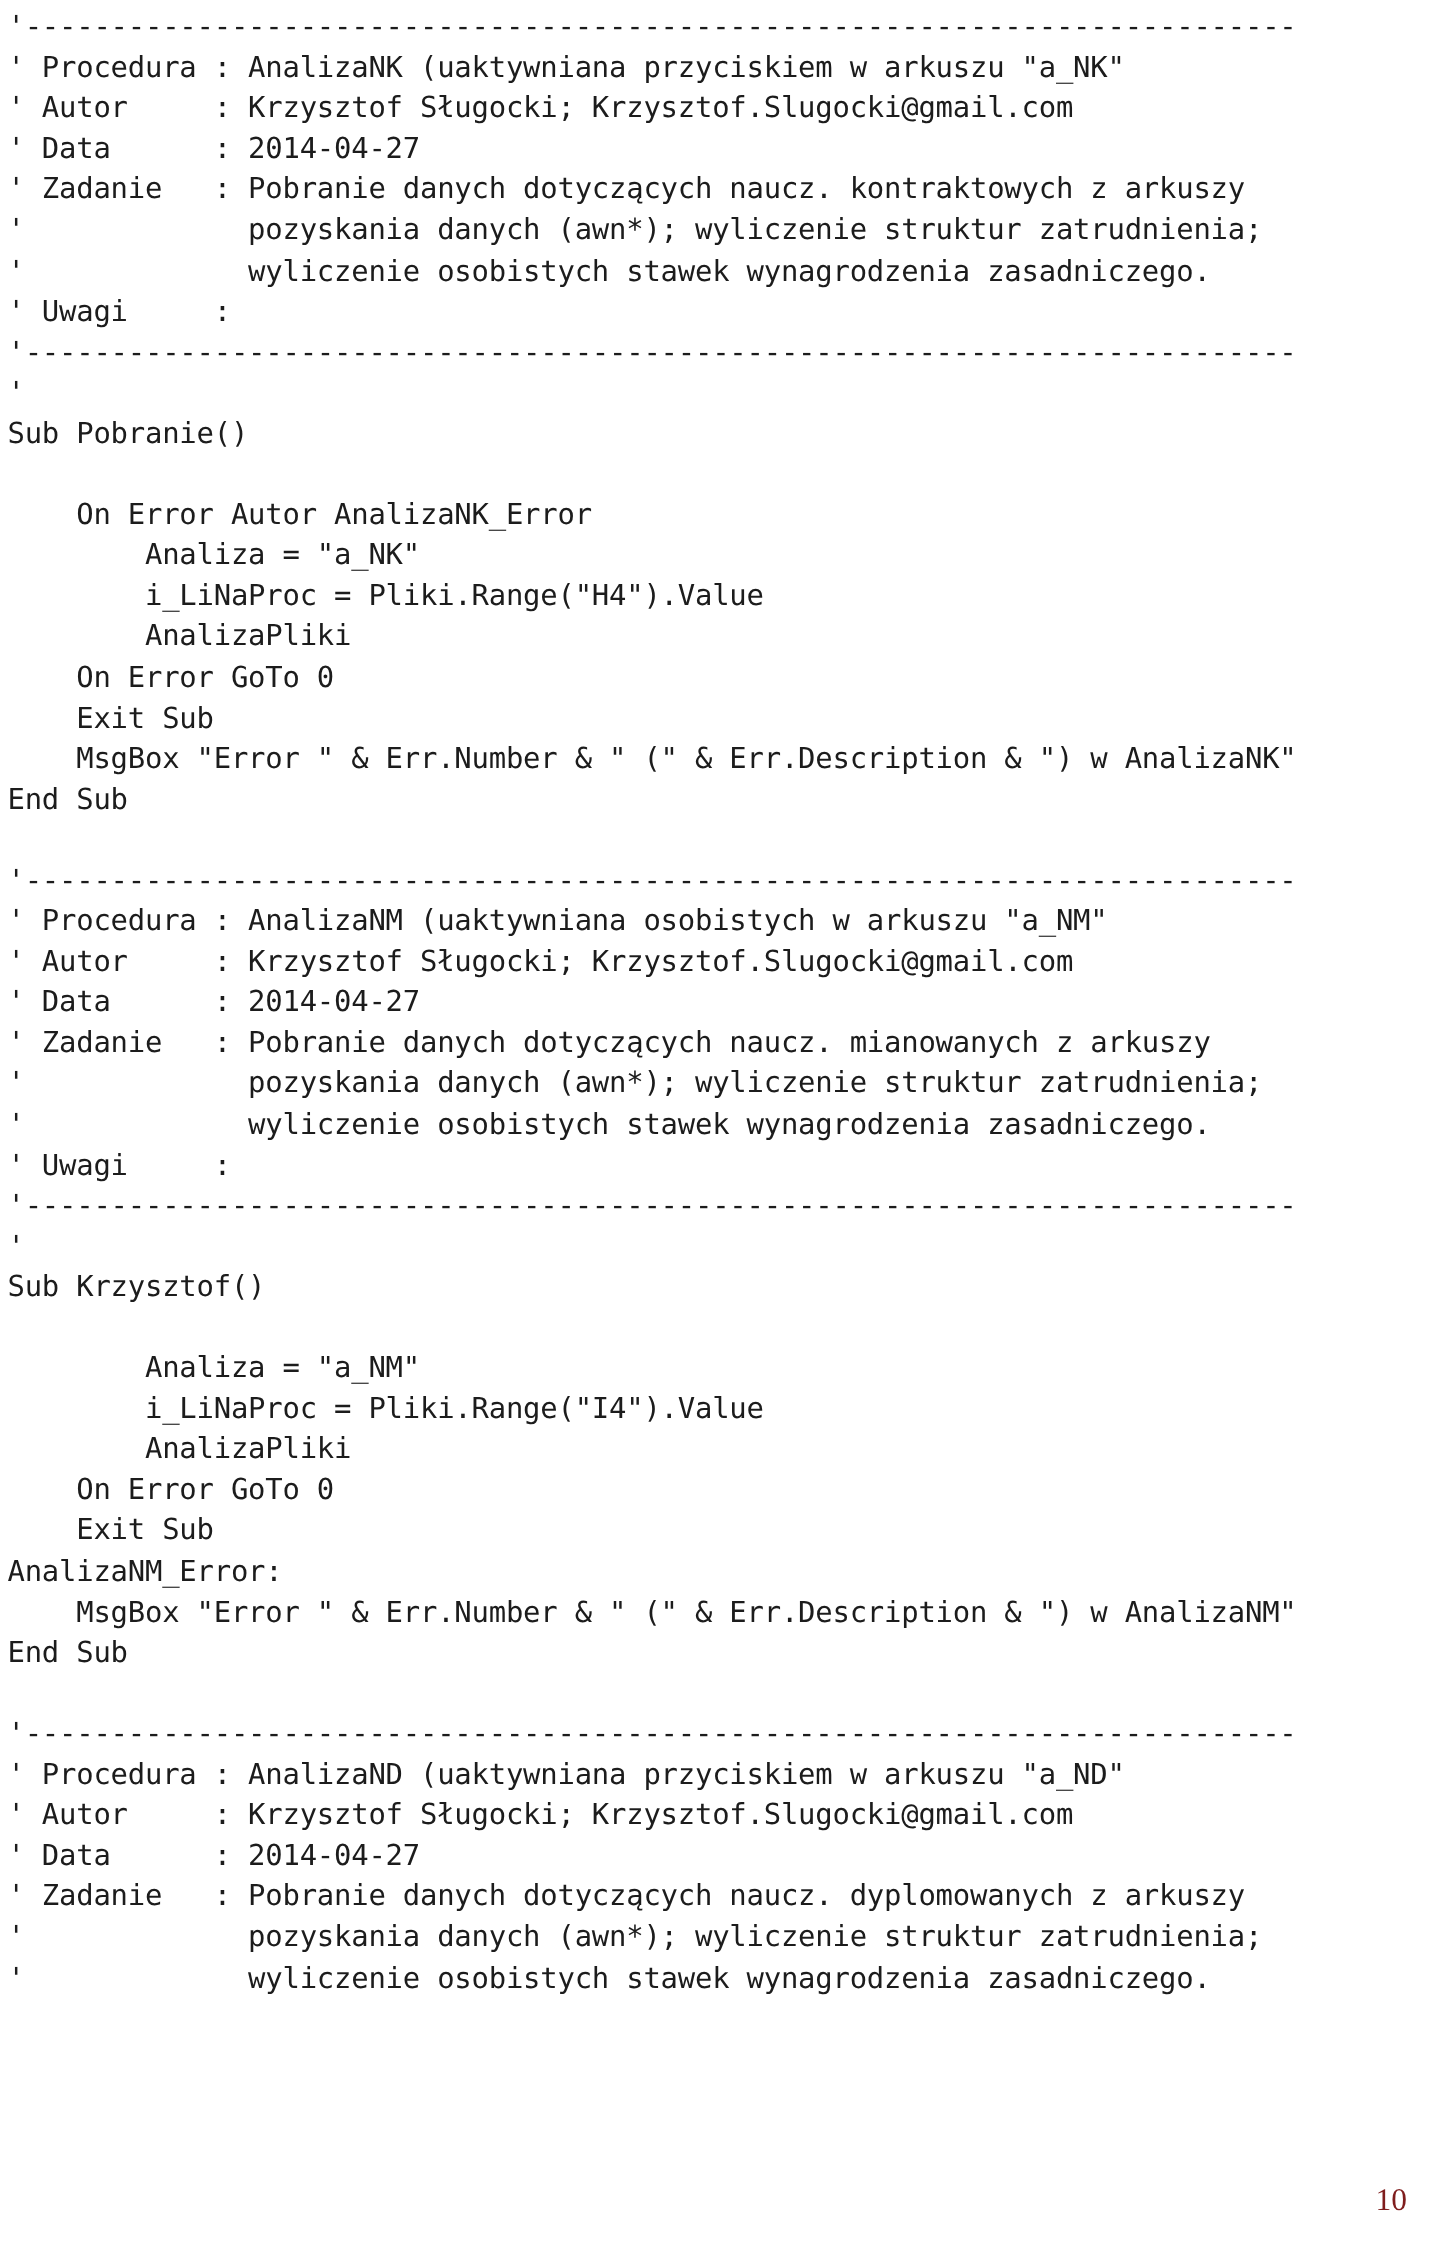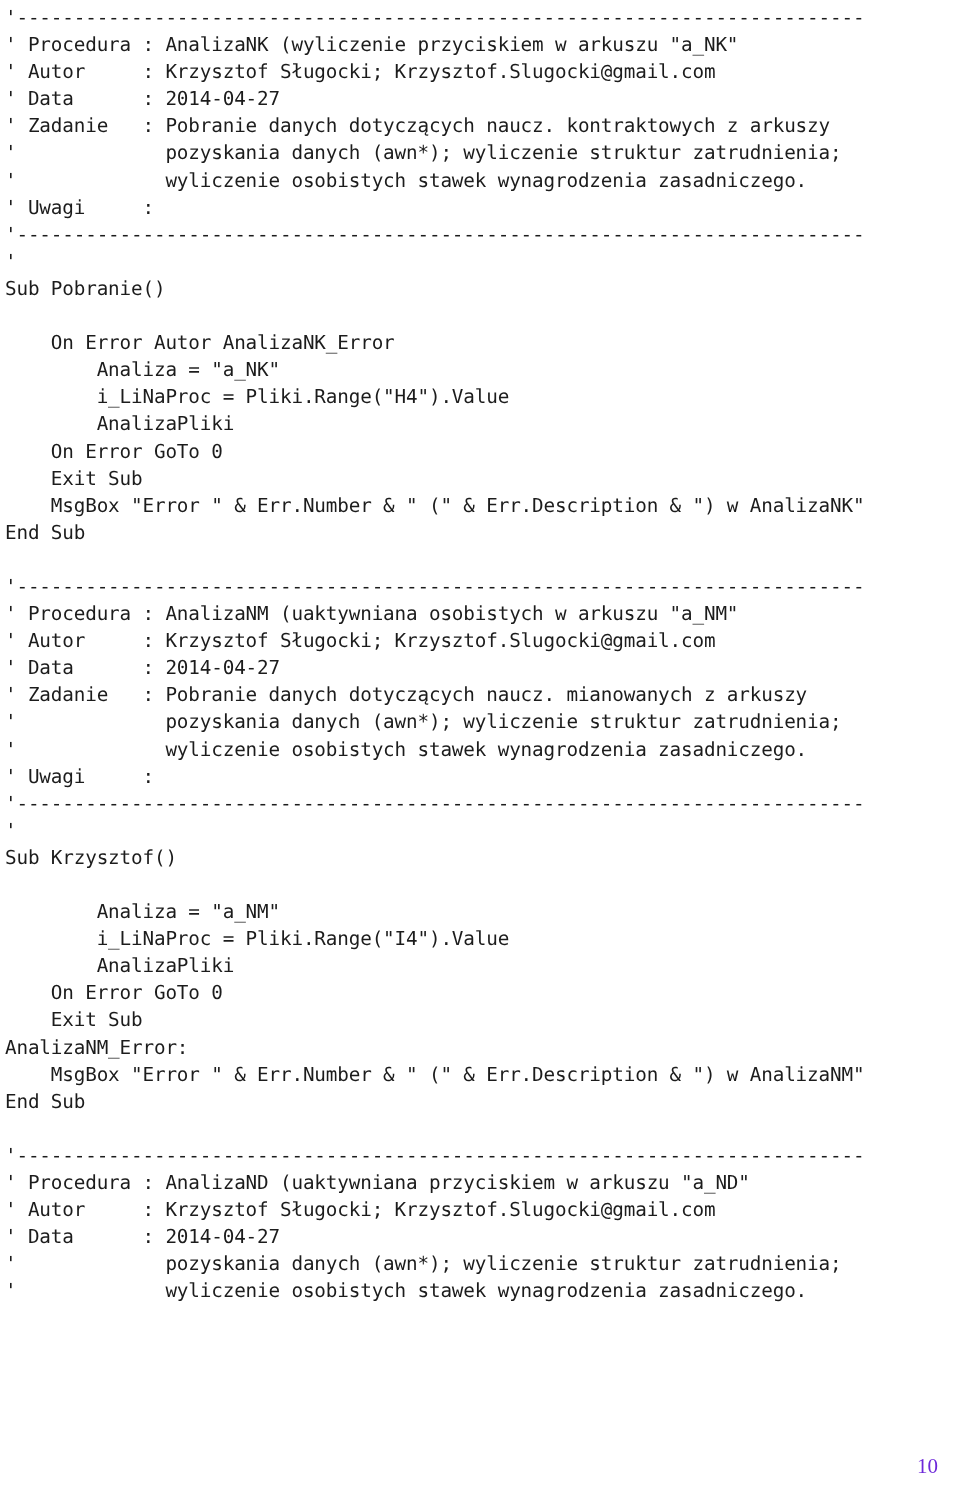--- a/index.html
+++ b/index.html
@@ -45,32 +45,32 @@
   .code-line.blank {
     color: transparent;
   }
 
   #page-number {
     position: absolute;
     right: 22px;
     bottom: 18px;
     font-family: "Liberation Serif", "DejaVu Serif", serif;
     font-size: 21px;
-    color: #6d28d9;
+    color: #7f1d1d;
     line-height: 1;
   }
 </style>
 </head>
 <body>
 
 <div id="page">
 
   <div id="code-listing">
       <div class="code-line">'--------------------------------------------------------------------------</div>
-      <div class="code-line">' Procedura : AnalizaNK (wyliczenie przyciskiem w arkuszu "a_NK"</div>
+      <div class="code-line">' Procedura : AnalizaNK (uaktywniana przyciskiem w arkuszu "a_NK"</div>
       <div class="code-line">' Autor     : Krzysztof Sługocki; Krzysztof.Slugocki@gmail.com</div>
       <div class="code-line">' Data      : 2014-04-27</div>
       <div class="code-line">' Zadanie   : Pobranie danych dotyczących naucz. kontraktowych z arkuszy</div>
       <div class="code-line">'             pozyskania danych (awn*); wyliczenie struktur zatrudnienia;</div>
       <div class="code-line">'             wyliczenie osobistych stawek wynagrodzenia zasadniczego.</div>
       <div class="code-line">' Uwagi     :</div>
       <div class="code-line">'--------------------------------------------------------------------------</div>
       <div class="code-line">'</div>
       <div class="code-line">Sub Pobranie()</div>
       <div class="code-line blank"></div>
@@ -101,19 +101,20 @@
       <div class="code-line">    On Error GoTo 0</div>
       <div class="code-line">    Exit Sub</div>
       <div class="code-line">AnalizaNM_Error:</div>
       <div class="code-line">    MsgBox "Error " &amp; Err.Number &amp; " (" &amp; Err.Description &amp; ") w AnalizaNM"</div>
       <div class="code-line">End Sub</div>
       <div class="code-line blank"></div>
       <div class="code-line">'--------------------------------------------------------------------------</div>
       <div class="code-line">' Procedura : AnalizaND (uaktywniana przyciskiem w arkuszu "a_ND"</div>
       <div class="code-line">' Autor     : Krzysztof Sługocki; Krzysztof.Slugocki@gmail.com</div>
       <div class="code-line">' Data      : 2014-04-27</div>
+      <div class="code-line">' Zadanie   : Pobranie danych dotyczących naucz. dyplomowanych z arkuszy</div>
       <div class="code-line">'             pozyskania danych (awn*); wyliczenie struktur zatrudnienia;</div>
       <div class="code-line">'             wyliczenie osobistych stawek wynagrodzenia zasadniczego.</div>
     </div>
 
   <div id="page-number">10</div>
 
 </div>
 
 </body></html>

